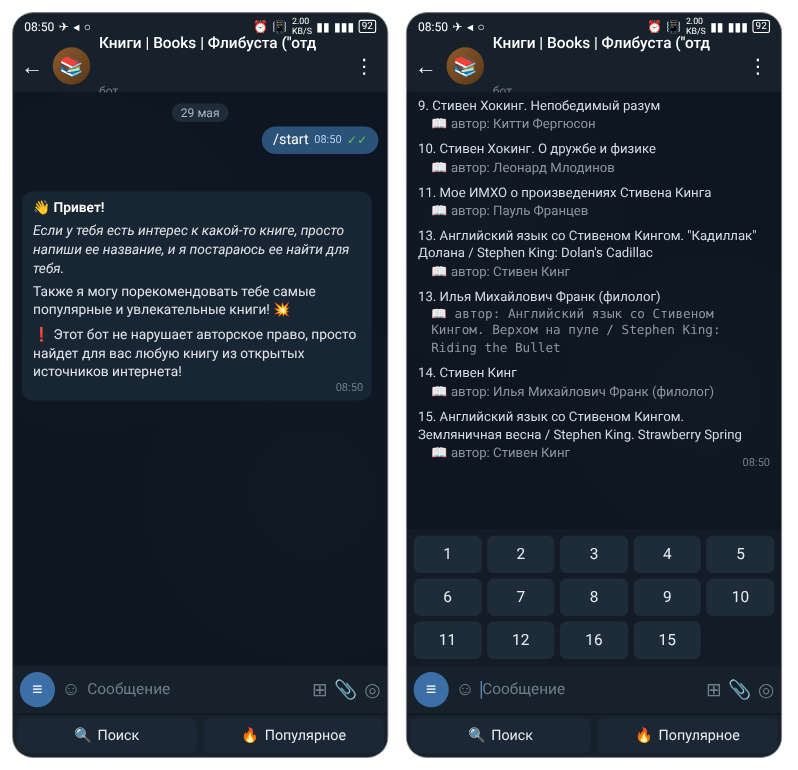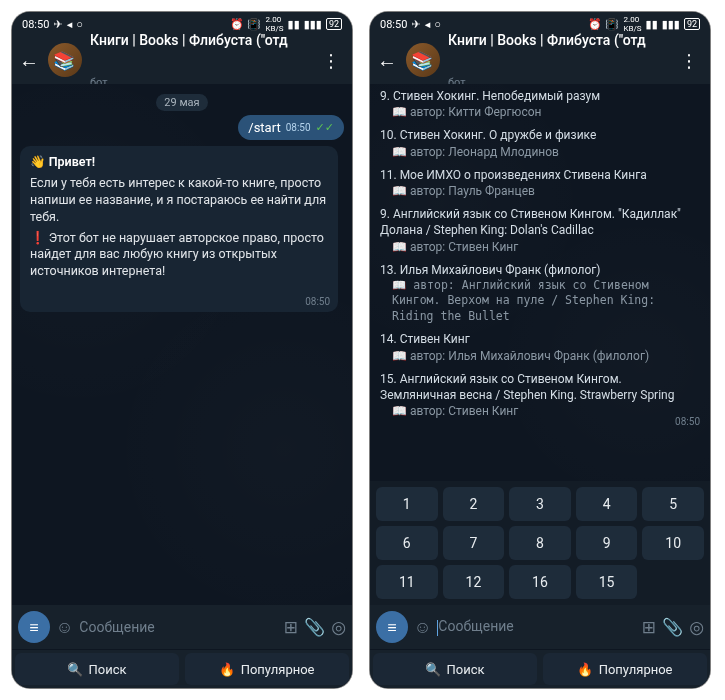--- a/index.html
+++ b/index.html
@@ -174,23 +174,24 @@
     </div>
     <div class="more-icon">⋮</div>
   </div>
   <div class="chat-body">
     <div class="date-chip">29 мая</div>
     <div class="bubble-out">
       <span>/start</span>
       <span class="time">08:50</span>
       <span class="checks">✓✓</span>
     </div>
-    <div class="bubble-in" style="padding-bottom:32px;">
+    <div class="bubble-in" style="padding-bottom:16px;margin-top:28px;">
       <div class="bold">👋 Привет!</div>
-      <div style="margin-bottom:4px;">Если у тебя есть интерес к какой-то книге, просто напиши ее название, и я постараюсь ее найти для тебя.</div>
+      <div style="margin-bottom:4px;font-style:italic;">Если у тебя есть интерес к какой-то книге, просто напиши ее название, и я постараюсь ее найти для тебя.</div>
+      <div style="margin-bottom:6px;">Также я могу порекомендовать тебе самые популярные и увлекательные книги! 💥</div>
       <div>❗ Этот бот не нарушает авторское право, просто найдет для вас любую книгу из открытых источников интернета!</div>
       <span class="time-stamp">08:50</span>
     </div>
   </div>
   <div class="input-bar">
     <div class="round-btn">≡</div>
     <span class="input-icon">☺</span>
     <div class="input-field">Сообщение</div>
     <span class="input-icon">⊞</span>
     <span class="input-icon">📎</span>
@@ -242,21 +243,21 @@
         </div>
         <div class="item">
           <div>10. Стивен Хокинг. О дружбе и физике</div>
           <div class="author">📖 автор: Леонард Млодинов</div>
         </div>
         <div class="item">
           <div>11. Мое ИМХО о произведениях Стивена Кинга</div>
           <div class="author">📖 автор: Пауль Францев</div>
         </div>
         <div class="item">
-          <div>9. Английский язык со Стивеном Кингом. "Кадиллак" Долана / Stephen King: Dolan's Cadillac</div>
+          <div>13. Английский язык со Стивеном Кингом. "Кадиллак" Долана / Stephen King: Dolan's Cadillac</div>
           <div class="author">📖 автор: Стивен Кинг</div>
         </div>
         <div class="item">
           <div>13. Илья Михайлович Франк (филолог)</div>
           <div class="author mono">📖 автор: Английский язык со Стивеном Кингом. Верхом на пуле / Stephen King: Riding the Bullet</div>
         </div>
         <div class="item">
           <div>14. Стивен Кинг</div>
           <div class="author">📖 автор: Илья Михайлович Франк (филолог)</div>
         </div>

